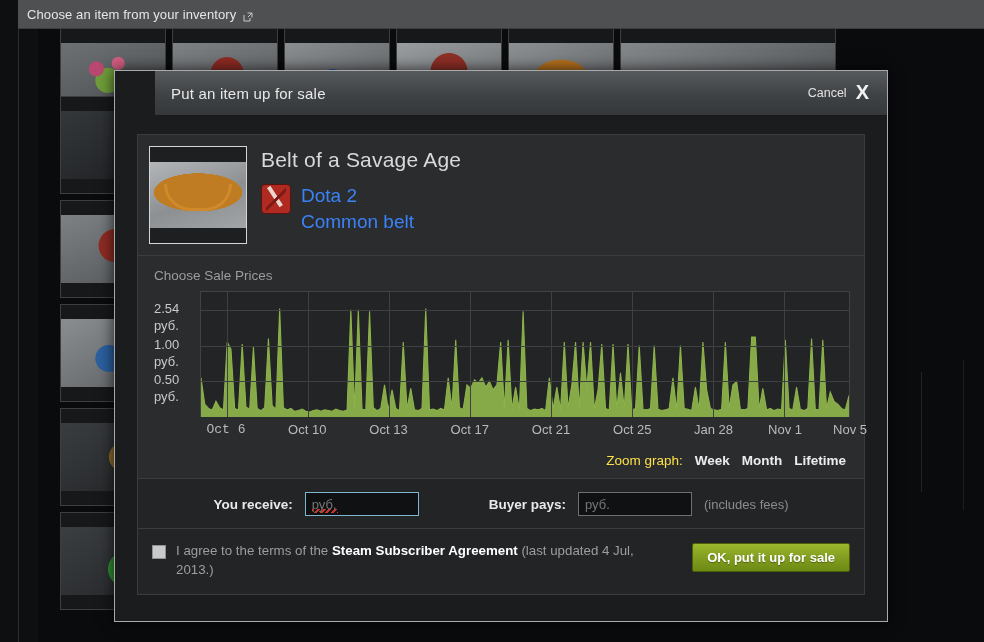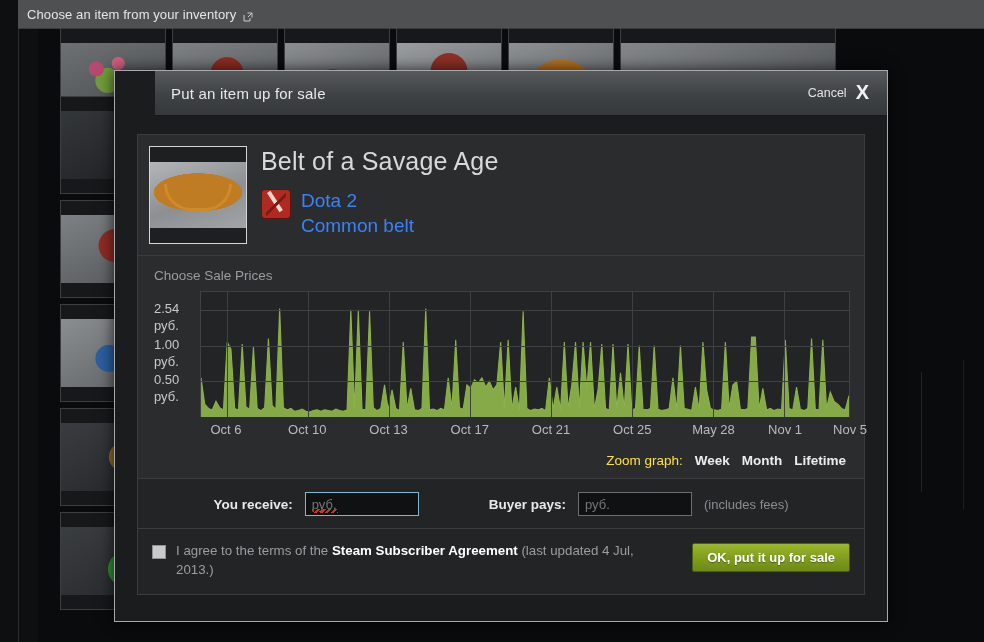--- a/index.html
+++ b/index.html
@@ -103,21 +103,21 @@
     background:
       radial-gradient(ellipse 44px 19px at 50% 46%, #c07c22 0 100%, transparent 101%),
       radial-gradient(ellipse 32px 12px at 50% 42%, #7c3f18 0 100%, transparent 101%),
       linear-gradient(160deg,#b3b6b9 0%,#8d9093 55%,#a2a5a8 100%);
   }
   #item-thumb .shot:after{
     content:"";position:absolute;left:14px;right:14px;top:34%;height:24px;
     border-radius:0 0 48px 48px;border:3px solid #d08a2c;border-top:none;
   }
   #item-meta{padding-top:2px;}
-  #item-name{color:#d9d9d9;font-size:25px;font-weight:normal;letter-spacing:.2px;line-height:1.1;}
+  #item-name{color:#d9d9d9;font-size:21px;font-weight:normal;letter-spacing:.2px;line-height:1.1;}
   #item-sub{display:flex;gap:10px;margin-top:13px;align-items:flex-start;}
   #game-icon{
     width:28px;height:28px;flex:0 0 auto;border-radius:4px;
     background:#b02a22;border:1px solid #5b1310;position:relative;overflow:hidden;
   }
   #game-icon:before{
     content:"";position:absolute;left:5px;top:3px;width:4px;height:23px;
     background:#e8d8cf;transform:rotate(-33deg);transform-origin:top left;
   }
   #game-icon:after{
@@ -328,27 +328,27 @@
               <div class="gline-v" style="left: 16.5%;"></div>
               <div class="gline-v" style="left: 29%;"></div>
               <div class="gline-v" style="left: 41.5%;"></div>
               <div class="gline-v" style="left: 54%;"></div>
               <div class="gline-v" style="left: 66.5%;"></div>
               <div class="gline-v" style="left: 79%;"></div>
               <div class="gline-v" style="left: 90%;"></div>
               <div class="gline-v" style="left: 100%;"></div>
             </div>
           <div id="x-axis">
-              <span class="xtick" style="left: 4%;">Oct 6</span>
+              <span class="xtick" style="left: 4%; font-family: Liberation Mono, monospace;">Oct 6</span>
               <span class="xtick" style="left: 16.5%;">Oct 10</span>
               <span class="xtick" style="left: 29%;">Oct 13</span>
               <span class="xtick" style="left: 41.5%;">Oct 17</span>
               <span class="xtick" style="left: 54%;">Oct 21</span>
               <span class="xtick" style="left: 66.5%;">Oct 25</span>
-              <span class="xtick" style="left: 79%;">May 28</span>
+              <span class="xtick" style="left: 79%;">Jan 28</span>
               <span class="xtick" style="left: 90%;">Nov 1</span>
               <span class="xtick" style="left: 100%;">Nov 5</span>
             </div>
         </div>
       </div>
       <div id="zoom-row">
         <span id="zoom-label">Zoom graph:</span>
       <span class="zoom-link">Week</span>
           <span class="zoom-link">Month</span>
           <span class="zoom-link">Lifetime</span>

